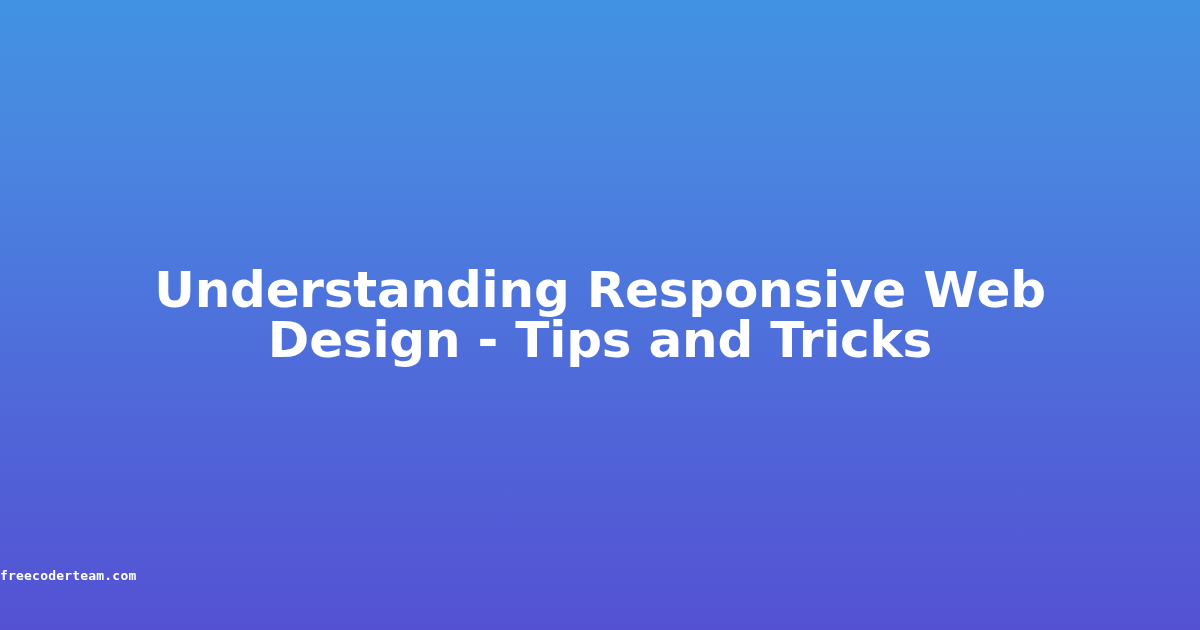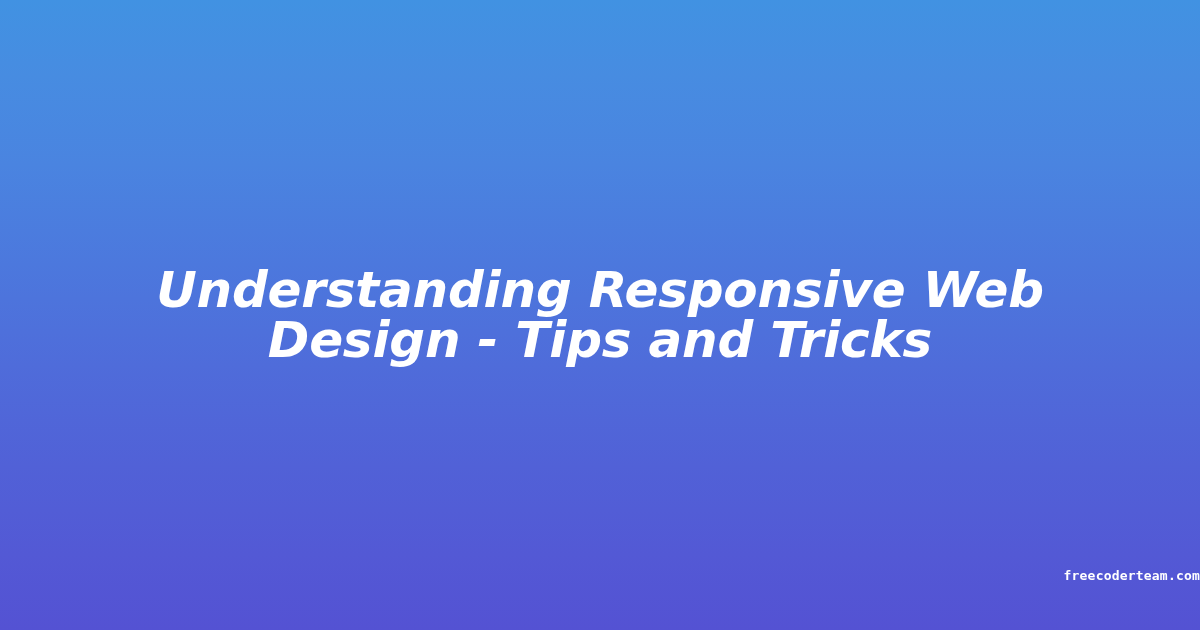--- a/index.html
+++ b/index.html
@@ -57,31 +57,30 @@
     max-width: 960px;
     text-align: center;
     color: #ffffff;
     font-family: "DejaVu Sans", "Liberation Sans", sans-serif;
     font-weight: bold;
     font-size: 50px;
     line-height: 50px;
     letter-spacing: -0.2px;
     word-wrap: break-word;
     overflow-wrap: break-word;
-    font-style: italic;
   }
 
   .footer-block {
     position: absolute;
     left: 0;
     right: 0;
     top: 568px;
     display: flex;
     align-items: center;
-    justify-content: flex-end;
+    justify-content: flex-start;
   }
 
   .og-footer {
     margin: 0;
     color: #ffffff;
     font-family: "DejaVu Sans Mono", "Liberation Mono", monospace;
     font-weight: bold;
     font-size: 13px;
     line-height: 16px;
     letter-spacing: 0.2px;

